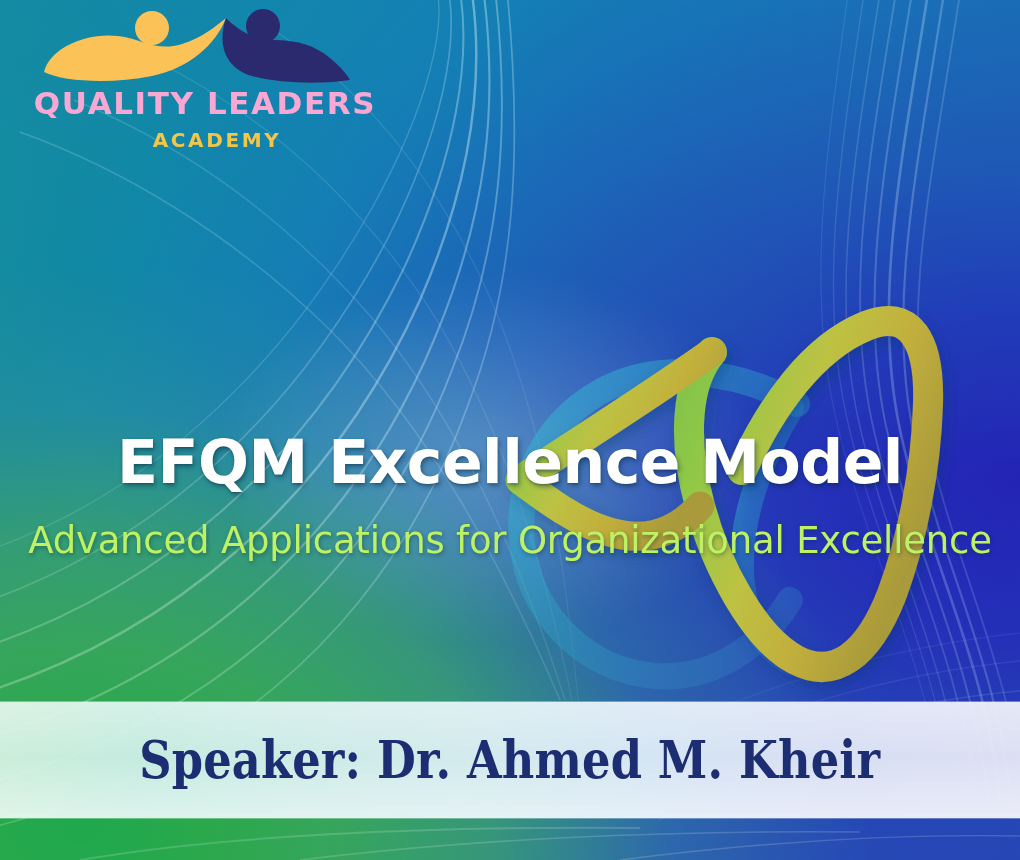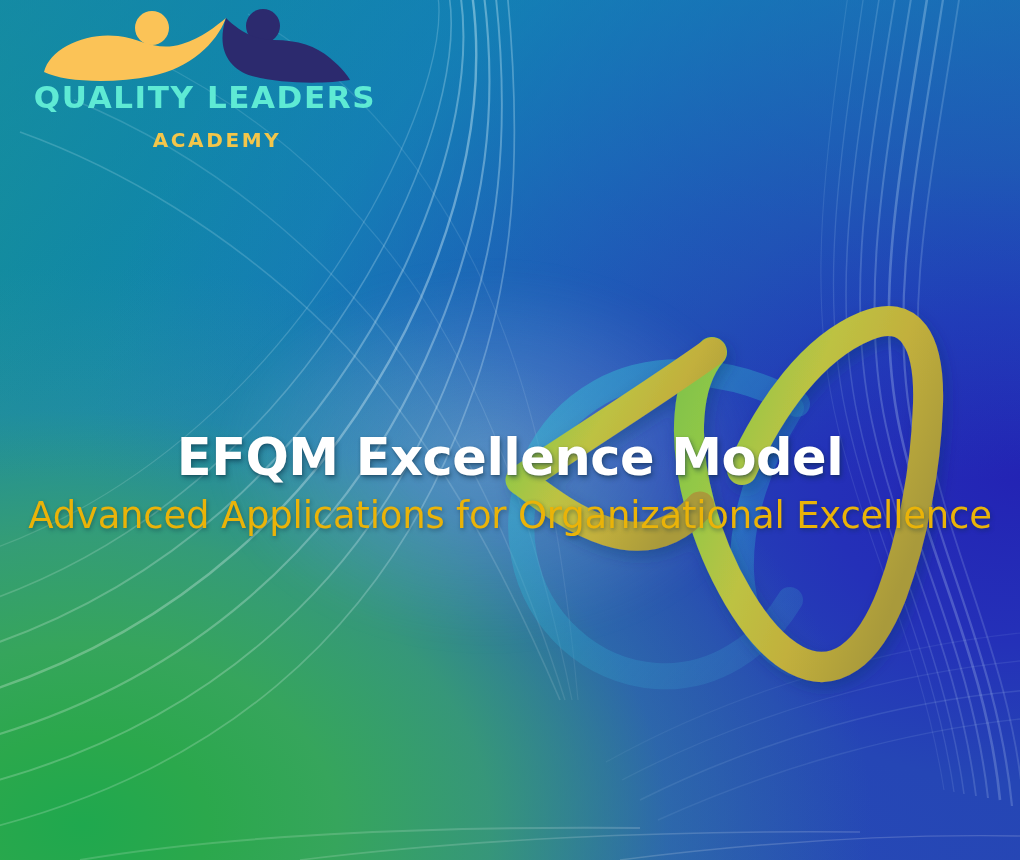--- a/index.html
+++ b/index.html
@@ -41,27 +41,27 @@
   .efqm-mark svg { display:block; width:1020px; height:860px; }
 
   
   .logo {
     position:absolute; left:30px; top:8px;
     width:350px; height:152px;
   }
   .logo-mark { position:absolute; left:0; top:0; width:350px; height:76px; }
   .logo-mark svg { display:block; width:350px; height:76px; }
   .logo-word {
-    position:absolute; left:0; top:74px; width:350px;
+    position:absolute; left:0; top:80px; width:350px;
     text-align:center;
     font-family:"DejaVu Sans", sans-serif;
     font-weight:bold;
     font-size:31px;
     letter-spacing:1.6px;
-    color:#5eead4;
+    color:#f9a8d4;
     line-height:1;
     white-space:nowrap;
   }
   .logo-sub {
     position:absolute; left:12px; top:122px; width:350px;
     text-align:center;
     font-family:"DejaVu Sans", sans-serif;
     font-weight:bold;
     font-size:20px;
     letter-spacing:2.6px;
@@ -71,34 +71,34 @@
   }
 
   
   .title-block {
     position:absolute; left:0; top:432px; width:1020px;
     text-align:center;
   }
   .slide-title {
     font-family:"DejaVu Sans", sans-serif;
     font-weight:bold;
-    font-size:51px;
+    font-size:60px;
     line-height:1.02;
     color:#ffffff;
     letter-spacing:-0.5px;
     text-shadow: 2px 3px 5px rgba(10,40,60,0.42), 0 1px 2px rgba(10,40,60,0.30);
     white-space:nowrap;
   }
   .slide-subtitle {
-    margin-top:12px;
+    margin-top:28px;
     font-family:"DejaVu Sans", sans-serif;
     font-weight:normal;
     font-size:37px;
     line-height:1.1;
-    color:#eab308;
+    color:#bef264;
     letter-spacing:-0.2px;
     text-shadow: 1px 2px 4px rgba(10,40,60,0.40);
     white-space:nowrap;
   }
 
   
   .speaker-band {
     position:absolute; left:0; top:702px; width:1020px; height:116px;
     background:linear-gradient(100deg,
         rgba(215,243,227,0.93) 0%,
@@ -275,14 +275,18 @@
     </div>
     <div class="logo-word">QUALITY LEADERS</div>
     <div class="logo-sub">ACADEMY</div>
   </div>
 
   <div class="title-block">
     <div class="slide-title">EFQM Excellence Model</div>
     <div class="slide-subtitle">Advanced Applications for Organizational Excellence</div>
   </div>
 
+  <div class="speaker-band">
+    <div class="sheen"></div>
+    <div class="speaker-text">Speaker: Dr. Ahmed M. Kheir</div>
+  </div>
 
 </div>
 
 </body></html>

